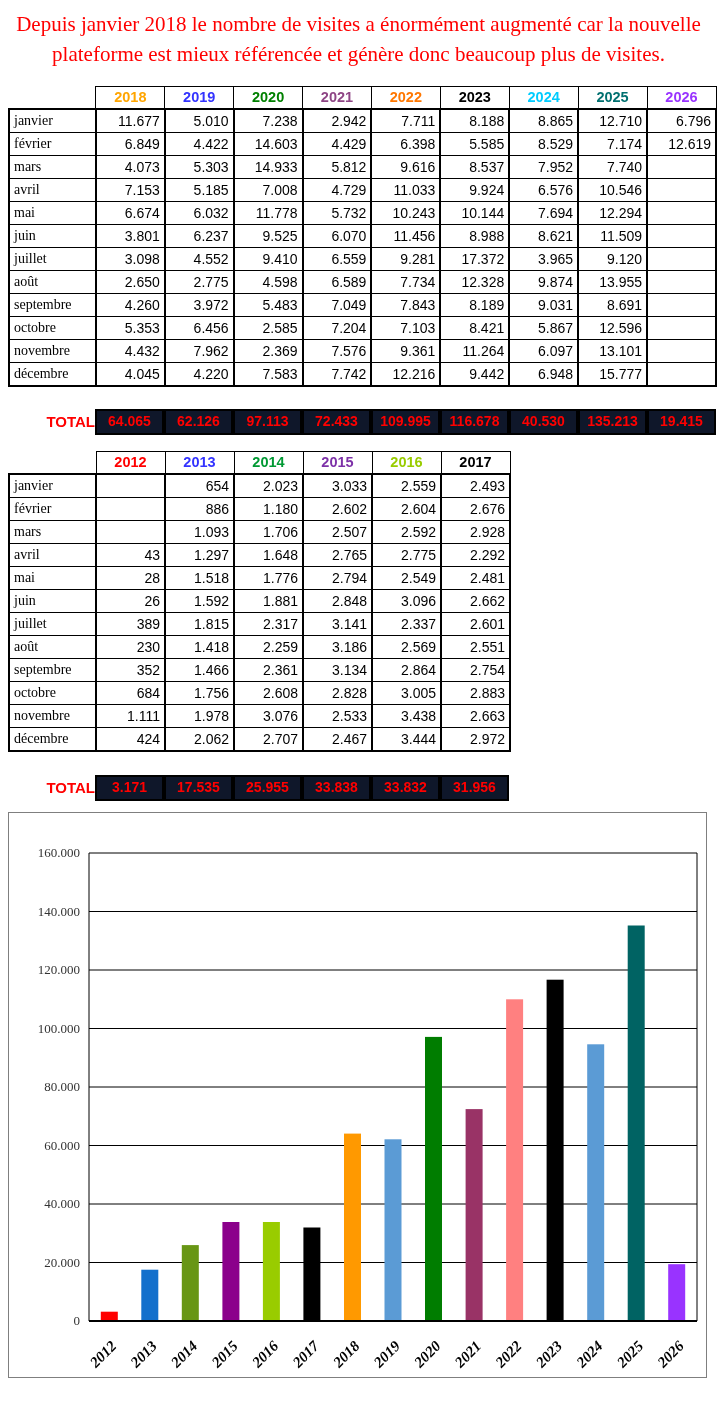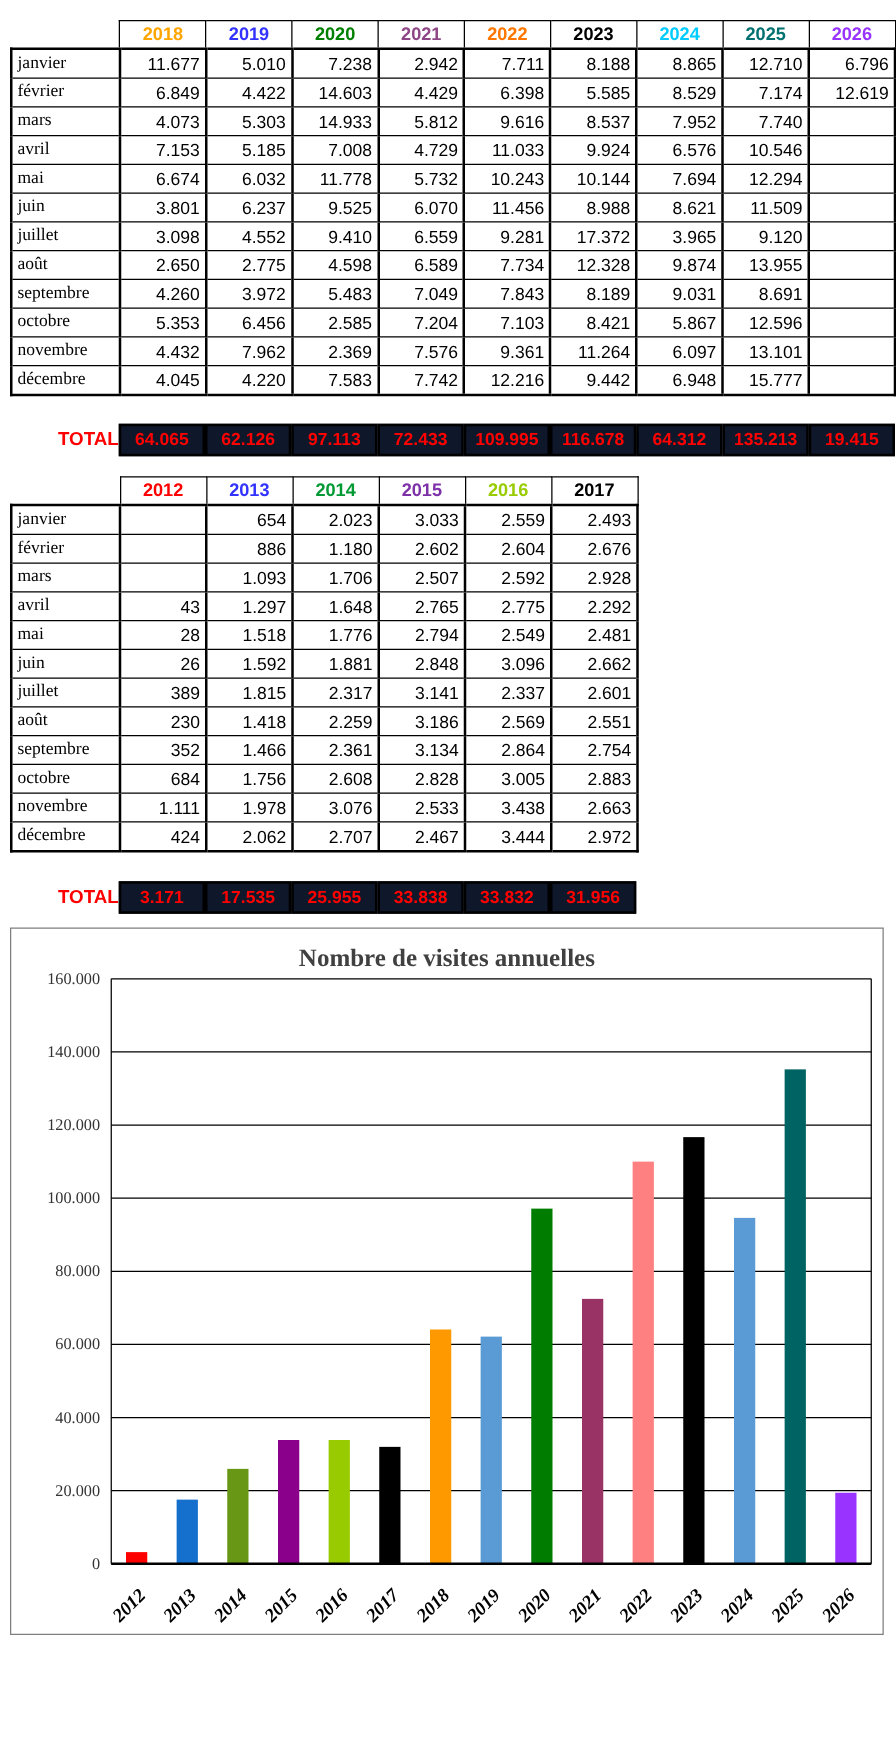--- a/index.html
+++ b/index.html
@@ -42,20 +42,21 @@
     font-family:"Liberation Serif",serif;font-weight:bold;font-size:20px;color:#404040;}
   #chart-svg{position:absolute;top:0;left:0;}
   .ylab{font-family:"Liberation Serif",serif;font-size:13px;fill:#333333;}
   .xlab{font-family:"Liberation Serif",serif;font-size:15px;font-weight:bold;font-style:italic;fill:#000;}
 </style>
 </head>
 <body>
 
 <div class="page">
 
+  <div class="intro">Depuis janvier 2018 le nombre de visites a énormément augmenté car la nouvelle plateforme est mieux référencée et génère donc beaucoup plus de visites.</div>
 
   <table class="grid" id="table-recent">
       <colgroup>
         <col class="mcol">
         <col class="ycol">
         <col class="ycol">
         <col class="ycol">
         <col class="ycol">
         <col class="ycol">
         <col class="ycol">
@@ -226,21 +227,21 @@
     </table>
 
   <div class="totals gap1" id="totals-recent">
     <div class="tlabel">TOTAL</div>
   <div class="tcell">64.065</div>
       <div class="tcell">62.126</div>
       <div class="tcell">97.113</div>
       <div class="tcell">72.433</div>
       <div class="tcell">109.995</div>
       <div class="tcell">116.678</div>
-      <div class="tcell">64.312</div>
+      <div class="tcell">40.530</div>
       <div class="tcell">135.213</div>
       <div class="tcell">19.415</div>
     </div>
 
   <table class="grid gap-t2" id="table-old">
       <colgroup>
         <col class="mcol">
         <col class="ycol">
         <col class="ycol">
         <col class="ycol">
@@ -375,21 +376,20 @@
     <div class="tlabel">TOTAL</div>
   <div class="tcell">3.171</div>
       <div class="tcell">17.535</div>
       <div class="tcell">25.955</div>
       <div class="tcell">33.838</div>
       <div class="tcell">33.832</div>
       <div class="tcell">31.956</div>
     </div>
 
   <div class="chart-box">
-    <div class="chart-title" style="color: rgb(64, 64, 64);">Nombre de visites annuelles</div>
     <svg id="chart-svg" width="697" height="564">
         <line x1="80" y1="508" x2="688" y2="508" stroke="#000" stroke-width="1"></line>
         <text class="ylab" x="71" y="512" text-anchor="end">0</text>
         <line x1="80" y1="449.5" x2="688" y2="449.5" stroke="#000" stroke-width="1"></line>
         <text class="ylab" x="71" y="453.5" text-anchor="end">20.000</text>
         <line x1="80" y1="391" x2="688" y2="391" stroke="#000" stroke-width="1"></line>
         <text class="ylab" x="71" y="395" text-anchor="end">40.000</text>
         <line x1="80" y1="332.5" x2="688" y2="332.5" stroke="#000" stroke-width="1"></line>
         <text class="ylab" x="71" y="336.5" text-anchor="end">60.000</text>
         <line x1="80" y1="274" x2="688" y2="274" stroke="#000" stroke-width="1"></line>

